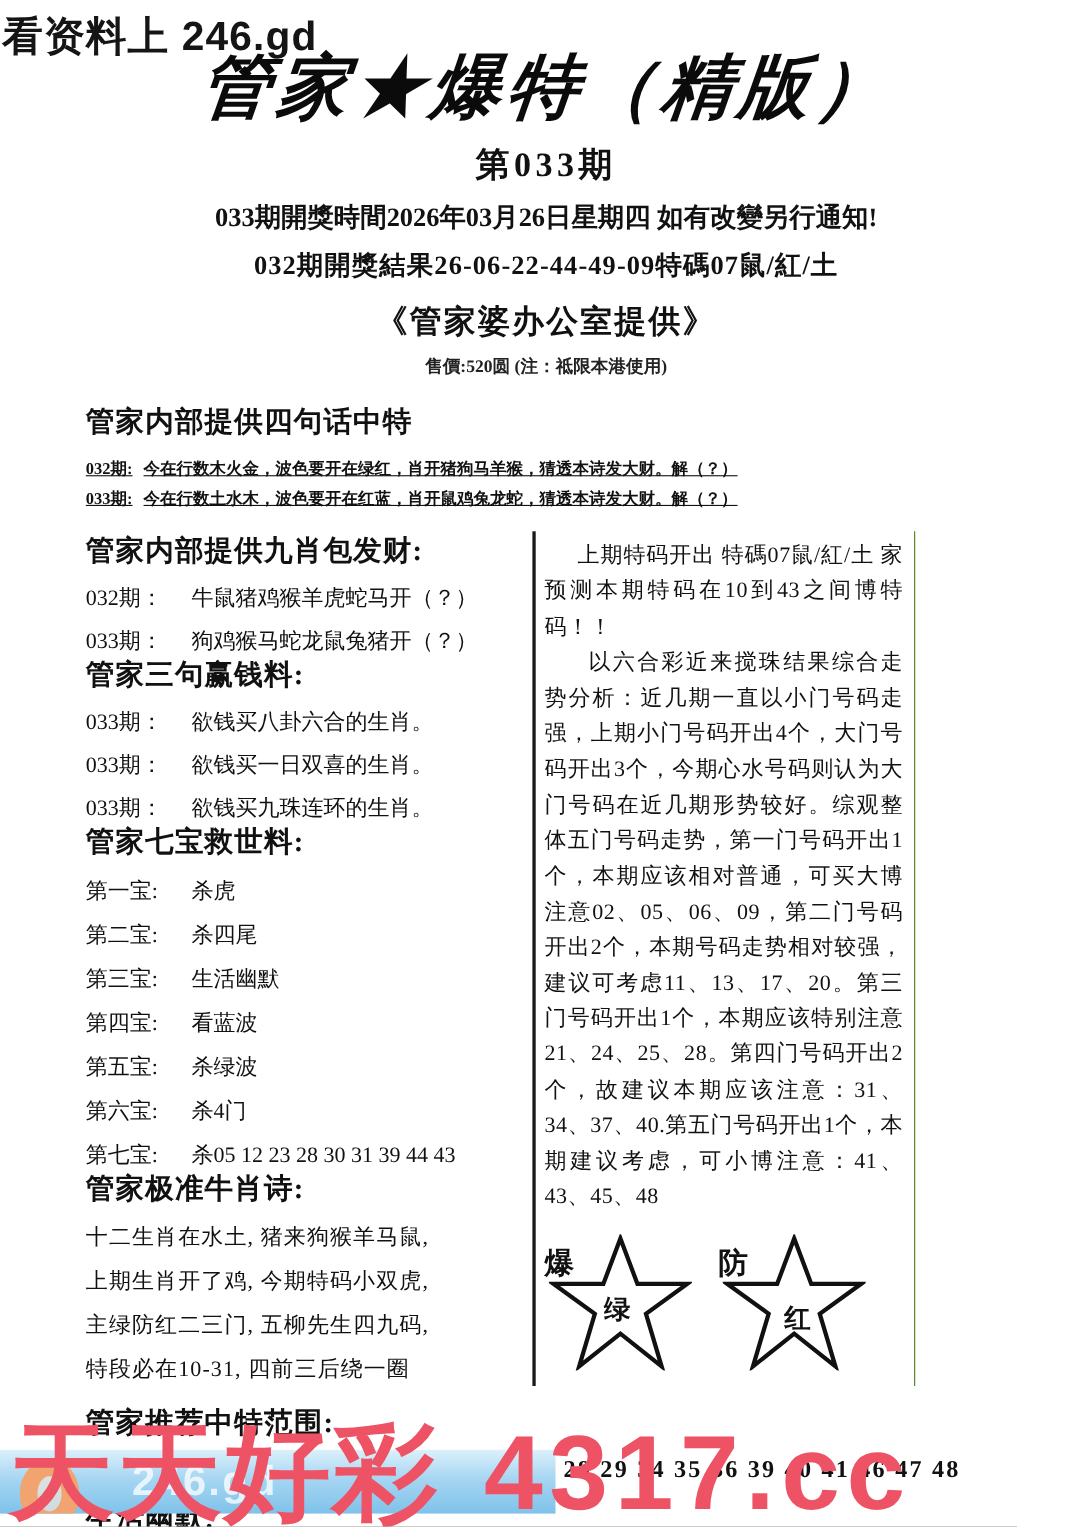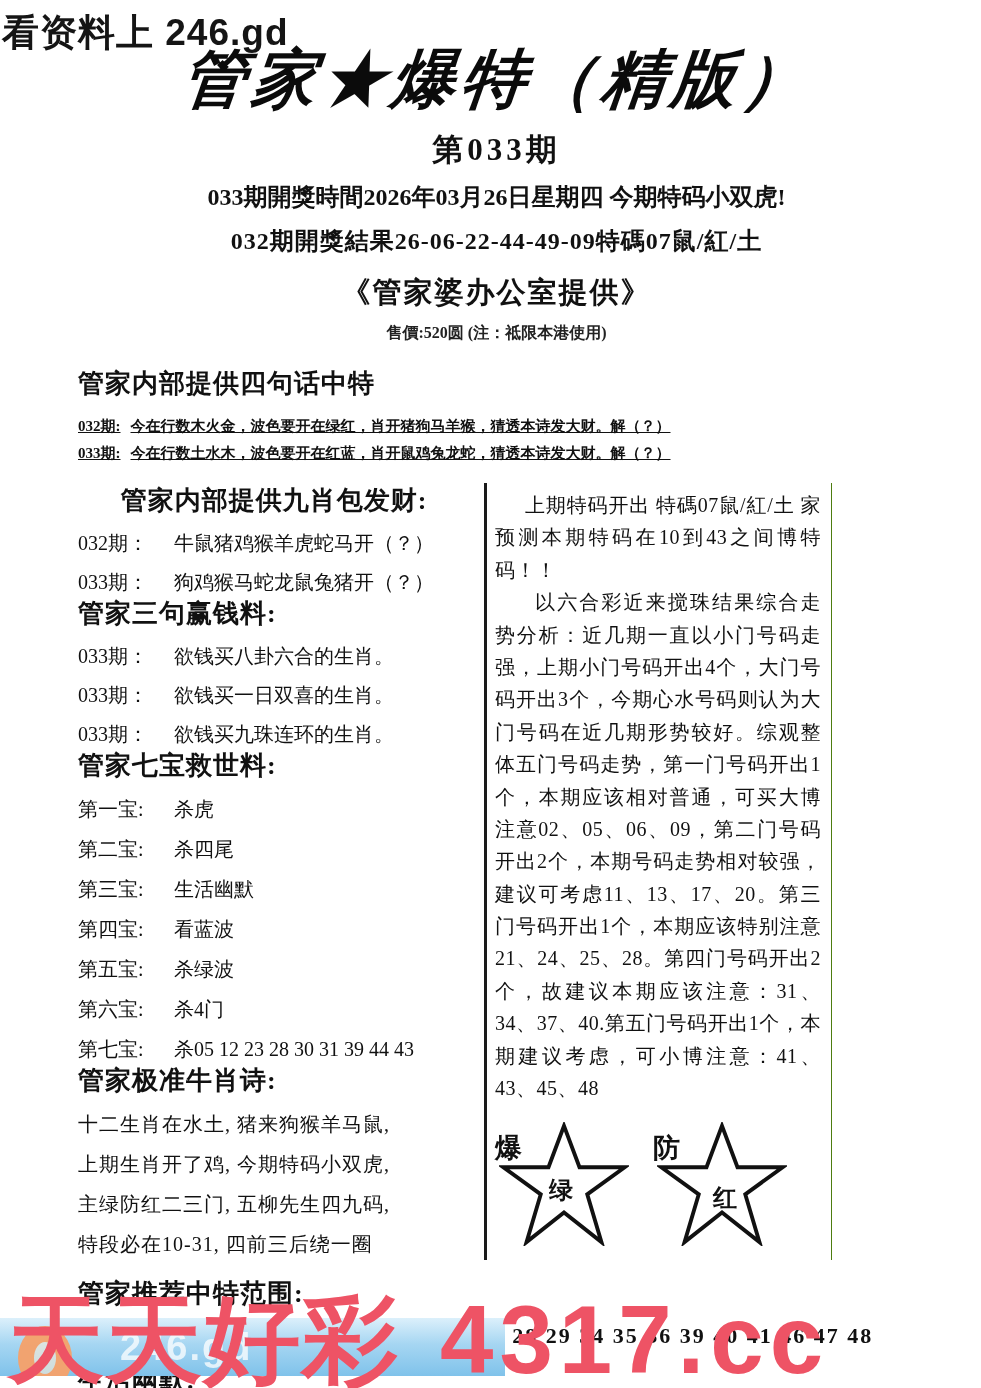--- a/index.html
+++ b/index.html
@@ -38,21 +38,21 @@
   .sec-head { font-size:26px; font-weight:bold; letter-spacing:1px; }
   .four-sec { margin-top:22px; }
   .four-rows { margin-top:16px; font-size:15px; font-weight:bold;text-decoration:underline; }
   .four-rows .row { margin-top:8px; display:flex; gap:10px; }
   
   .two-col { display:flex; margin-top:20px; }
   .col-left { width:392px; }
   .col-left .block { margin-top:0; }
   .lbl-row { display:flex; gap:26px; font-size:20px; margin-top:12px; }
   .lbl-row .lbl { min-width:70px; }
-  .nine { margin-top:4px;text-align:center; }
+  .nine { margin-top:4px; }
   .nine .lbl-row { font-size:20px; }
   .three { margin-top:26px; }
   .seven { margin-top:28px; }
   .seven .lbl-row { margin-top:13px; }
   .poem { margin-top:24px; }
   .poem-line { font-size:20px; margin-top:13px; letter-spacing:1px; }
   
   .col-right { width:348px; margin-left:14px; }
   .abox {
     border-left:3px solid #1a1a1a;
@@ -114,21 +114,21 @@
 </head>
 <body>
 
 <div class="page">
 
   <div class="wm-top">看资料上 246.gd</div>
 
   <div class="masthead">
     <div class="title">管家★爆特（精版）</div>
     <div class="issue">第033期</div>
-    <div class="draw-time">033期開獎時間2026年03月26日星期四 今期特码小双虎!</div>
+    <div class="draw-time">033期開獎時間2026年03月26日星期四 如有改變另行通知!</div>
     <div class="last-result">032期開獎結果26-06-22-44-49-09特碼07鼠/紅/土</div>
     <div class="provider">《管家婆办公室提供》</div>
     <div class="price">售價:520圆 (注：祗限本港使用)</div>
   </div>
 
   <div class="content">
 
     <div class="four-sec">
       <div class="sec-head">管家内部提供四句话中特</div>
       <div class="four-rows">

